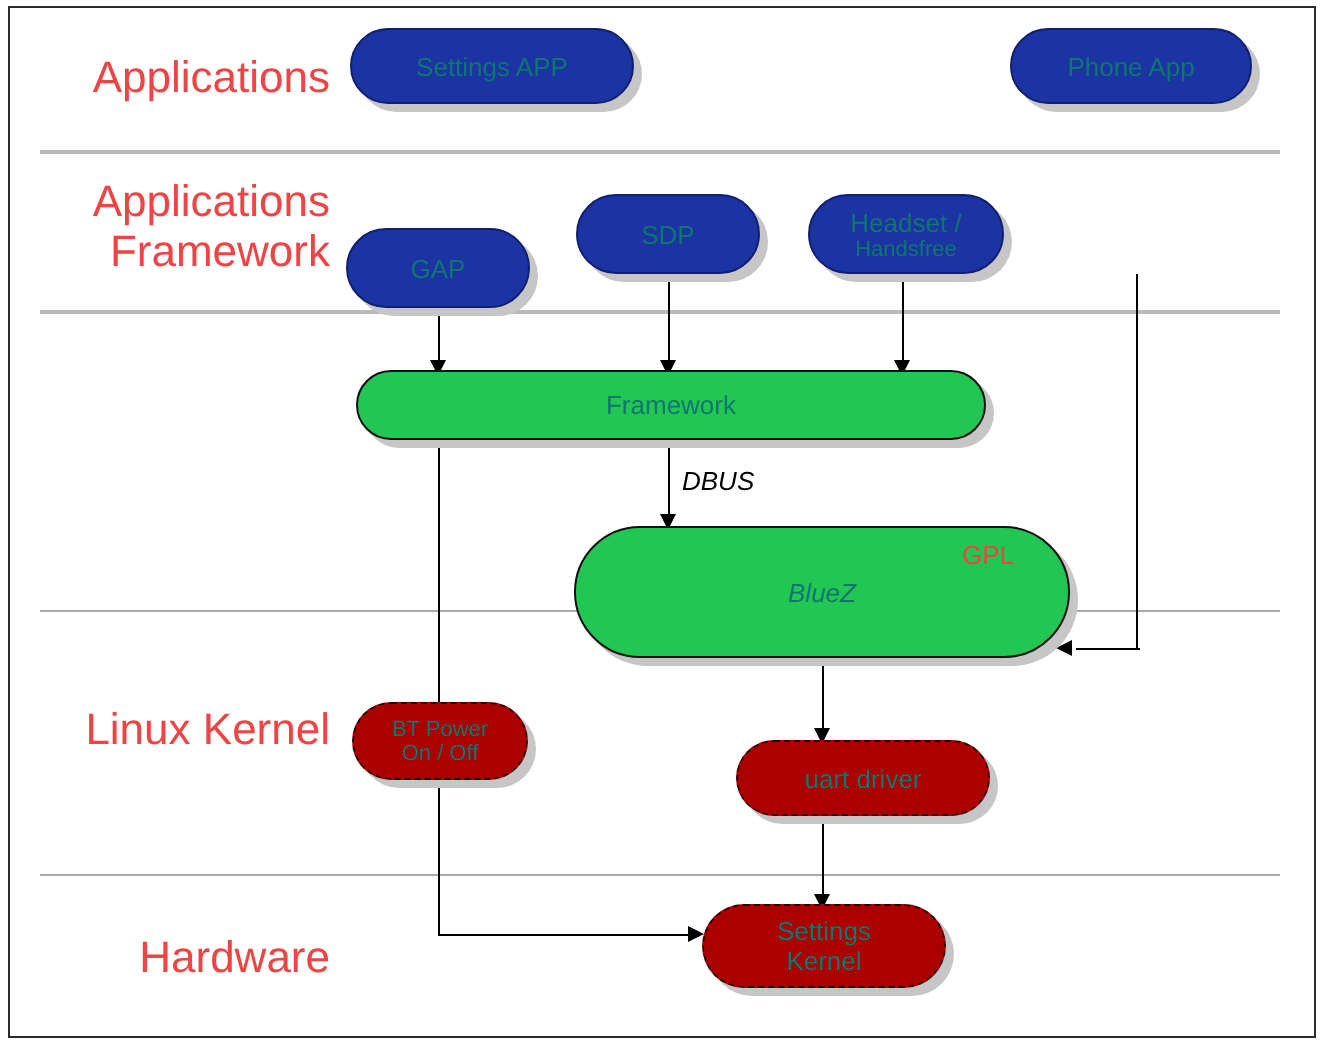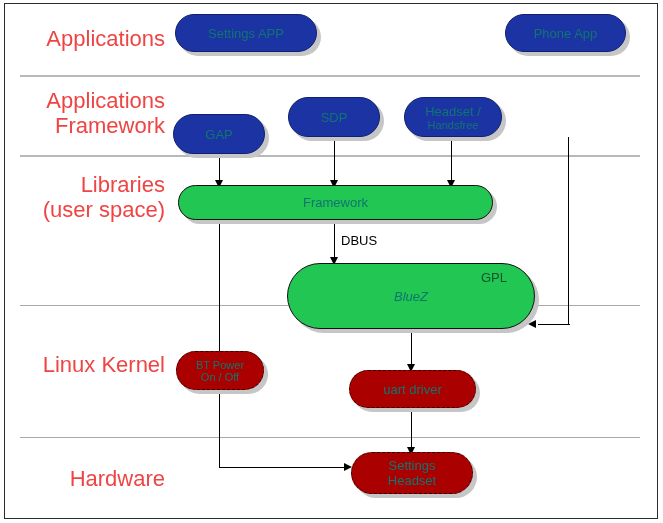--- a/index.html
+++ b/index.html
@@ -99,28 +99,29 @@
   .node.red .body { border-radius: 999px; }
   .node.red .body {
     background: #ab0000;
     border: 1.5px dashed #2d0000;
   }
   .line1 { font-size: 13px; }
   .line2 { font-size: 11px; }
   .gpl {
     position: absolute;
     z-index: 6;
-    color: #14532d;
+    color: #ef4444;
     font-size: 13px;
   }
   .edge-label {
     position: absolute;
     z-index: 6;
     color: #000000;
     font-size: 13px;
+    font-style: italic;
   }
   
   .vline {
     position: absolute;
     width: 0;
     border-left: 1.6px solid #000000;
     z-index: 3;
   }
   .hline {
     position: absolute;
@@ -161,22 +162,20 @@
   <div class="outer-frame"></div>
 
   <div class="divider" style="left:20px; top:75px; width:620px;"></div>
   <div class="divider" style="left:20px; top:155px; width:620px;"></div>
   <div class="divider thin" style="left:20px; top:305px; width:620px;"></div>
   <div class="divider thin" style="left:20px; top:437px; width:620px;"></div>
 
   <div class="layer-label" style="left:10px; top:26px; width:155px;">Applications</div>
   <div class="layer-label" style="left:10px; top:88px; width:155px;">Applications
 Framework</div>
-  <div class="layer-label" style="left:10px; top:172px; width:155px;">Libraries
-(user space)</div>
   <div class="layer-label" style="left:10px; top:352px; width:155px;">Linux Kernel</div>
   <div class="layer-label" style="left:10px; top:466px; width:155px;">Hardware</div>
 
   <div class="vline" style="left:219px; top:137px; height:48px;"></div>
   <div class="arrow-down" style="left:215px; top:180px;"></div>
 
   <div class="vline" style="left:334px; top:137px; height:48px;"></div>
   <div class="arrow-down" style="left:330px; top:180px;"></div>
 
   <div class="vline" style="left:451px; top:137px; height:48px;"></div>
@@ -261,30 +260,30 @@
 
   <div class="node red" style="left:176px; top:351px; width:88px; height:39px;">
     <span class="shadow"></span>
     <span class="body"></span>
     <span class="labels">
       <span class="line2">BT Power</span>
       <span class="line2">On / Off</span>
     </span>
   </div>
 
-  <div class="node red" style="left:349px; top:370px; width:127px; height:38px;">
+  <div class="node red" style="left:368px; top:370px; width:127px; height:38px;">
     <span class="shadow"></span>
     <span class="body"></span>
     <span class="labels">
       <span class="line1">uart driver</span>
     </span>
   </div>
 
   <div class="node red" style="left:351px; top:452px; width:122px; height:42px;">
     <span class="shadow"></span>
     <span class="body"></span>
     <span class="labels">
       <span class="line1">Settings</span>
-      <span class="line1">Headset</span>
+      <span class="line1">Kernel</span>
     </span>
   </div>
 
 </div>
 
 </body></html>

